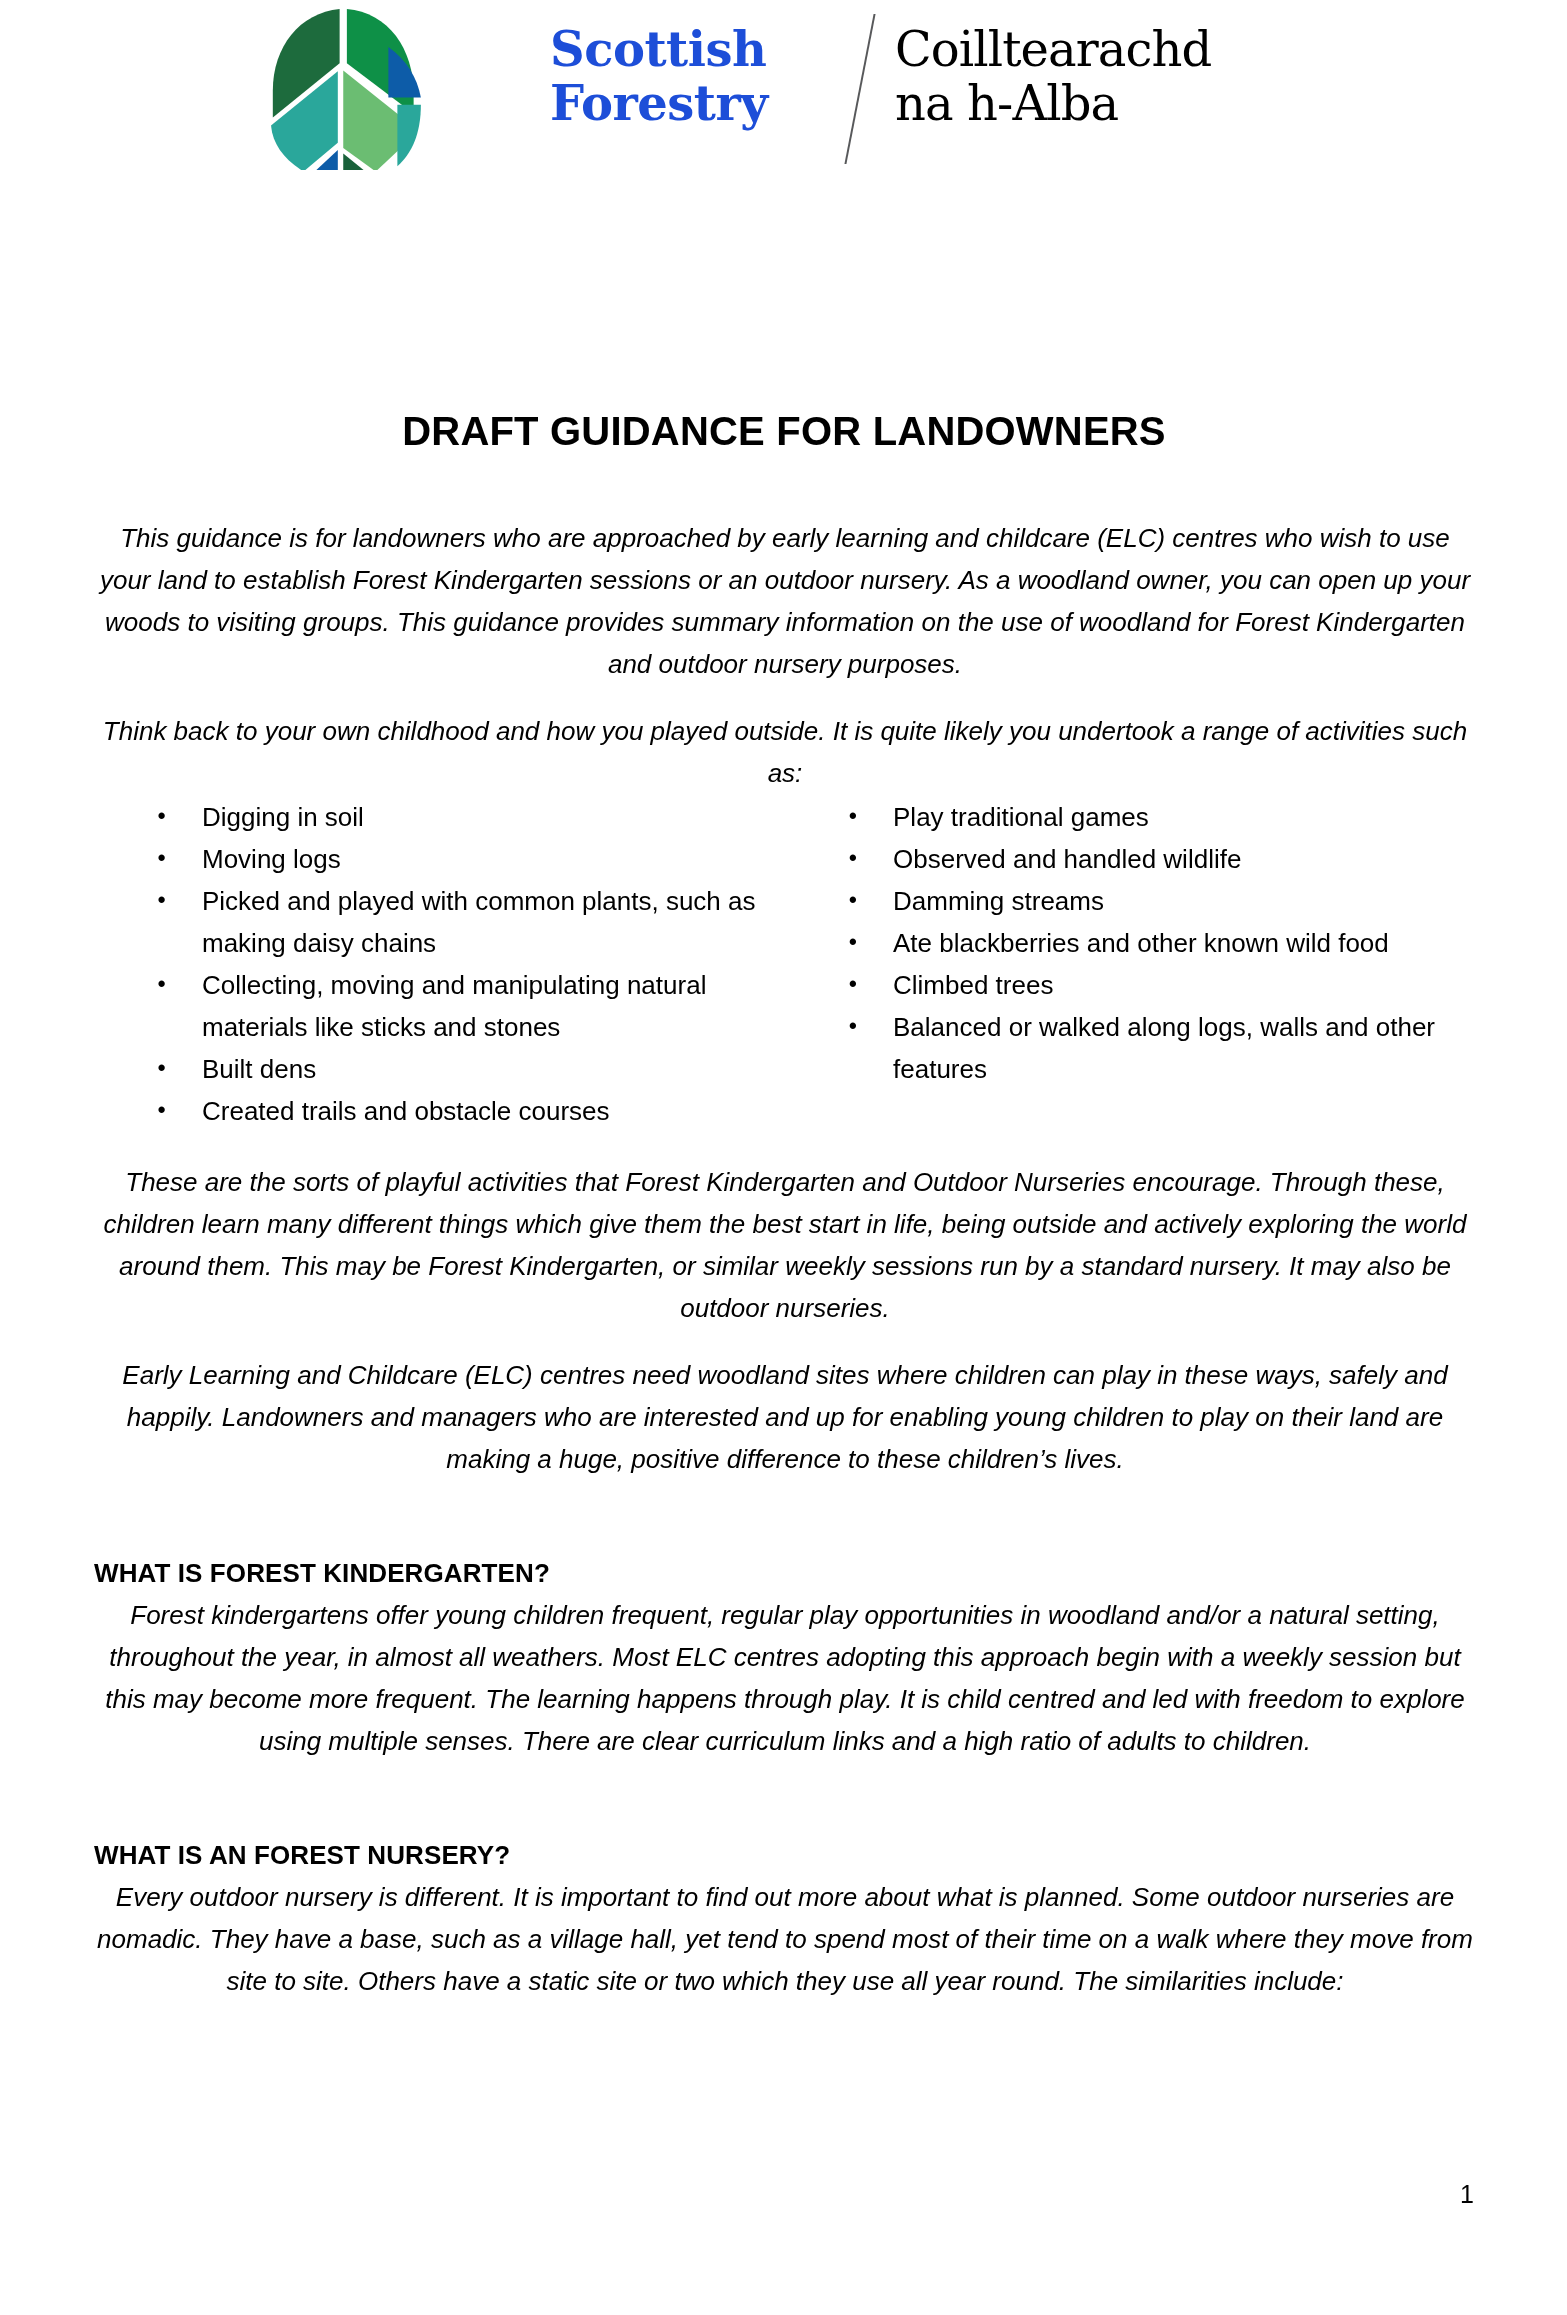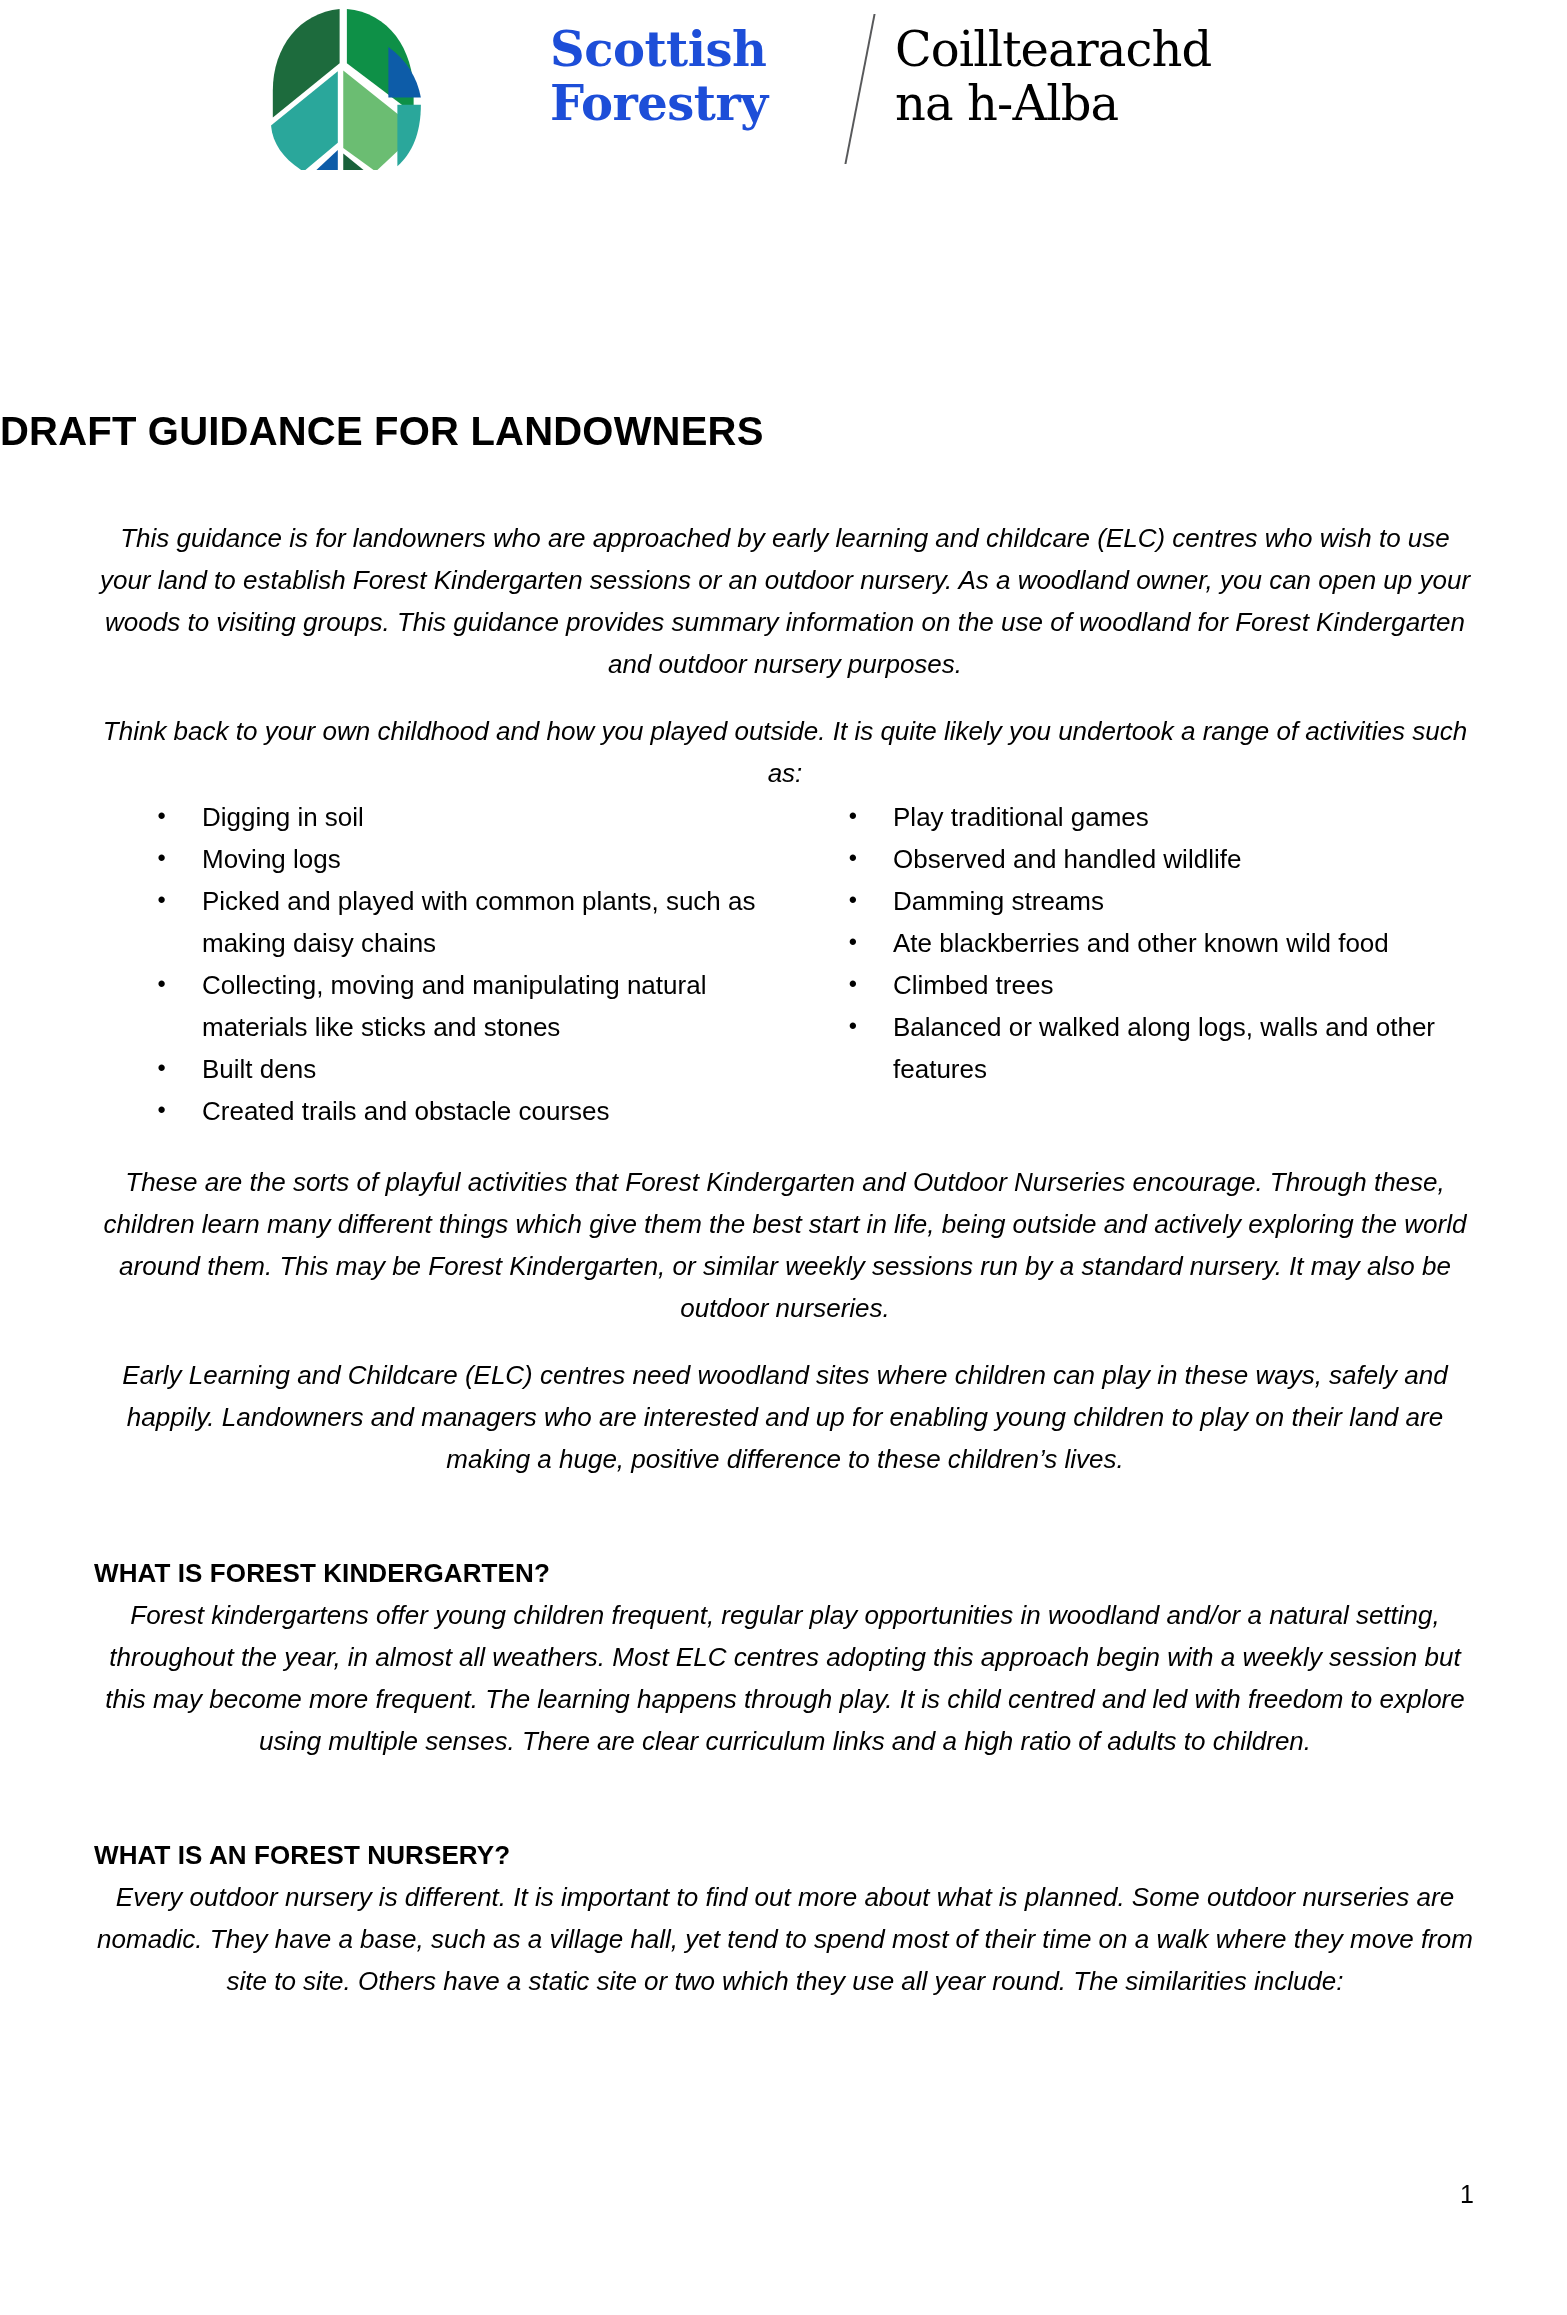--- a/index.html
+++ b/index.html
@@ -83,20 +83,21 @@
     text-align: center;
     font-size: 30px;
     font-weight: 700;
     letter-spacing: 0.2px;
   }
   .maintitle {
     position: absolute;
     left: 0;
     right: 0;
     top: 409px;
+    text-align: center;
     font-size: 40px;
     font-weight: 700;
     letter-spacing: 0.2px;
   }
 
   
   .body-col {
     position: absolute;
     left: 94px;
     top: 517px;

